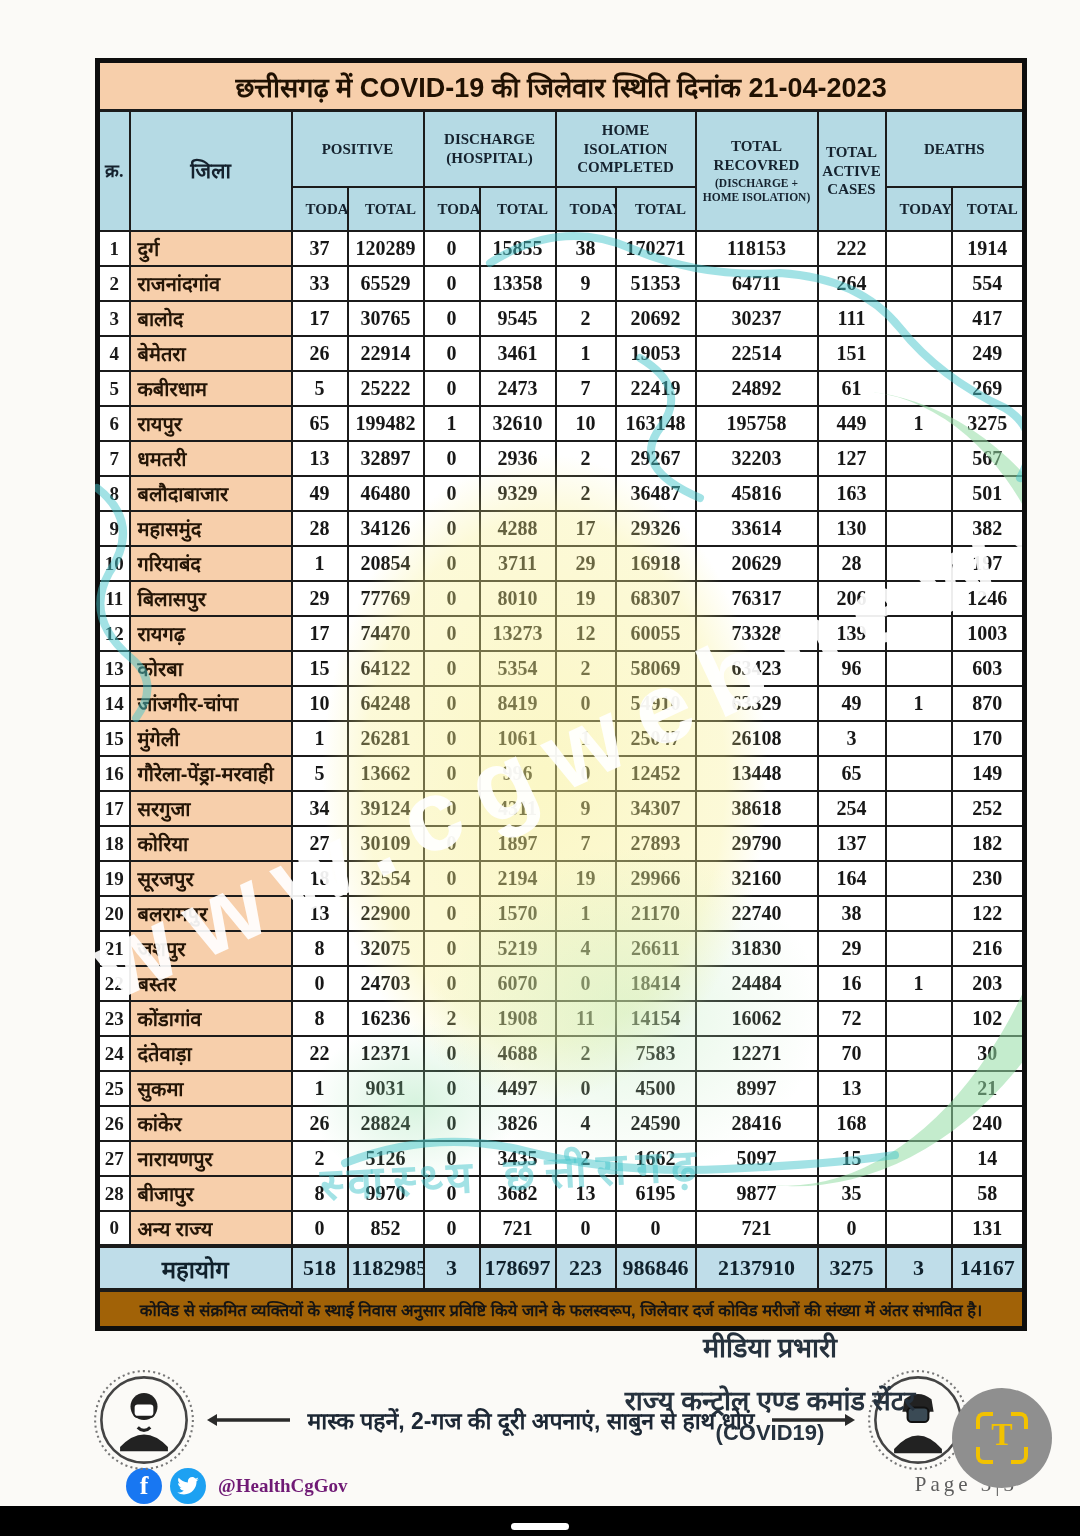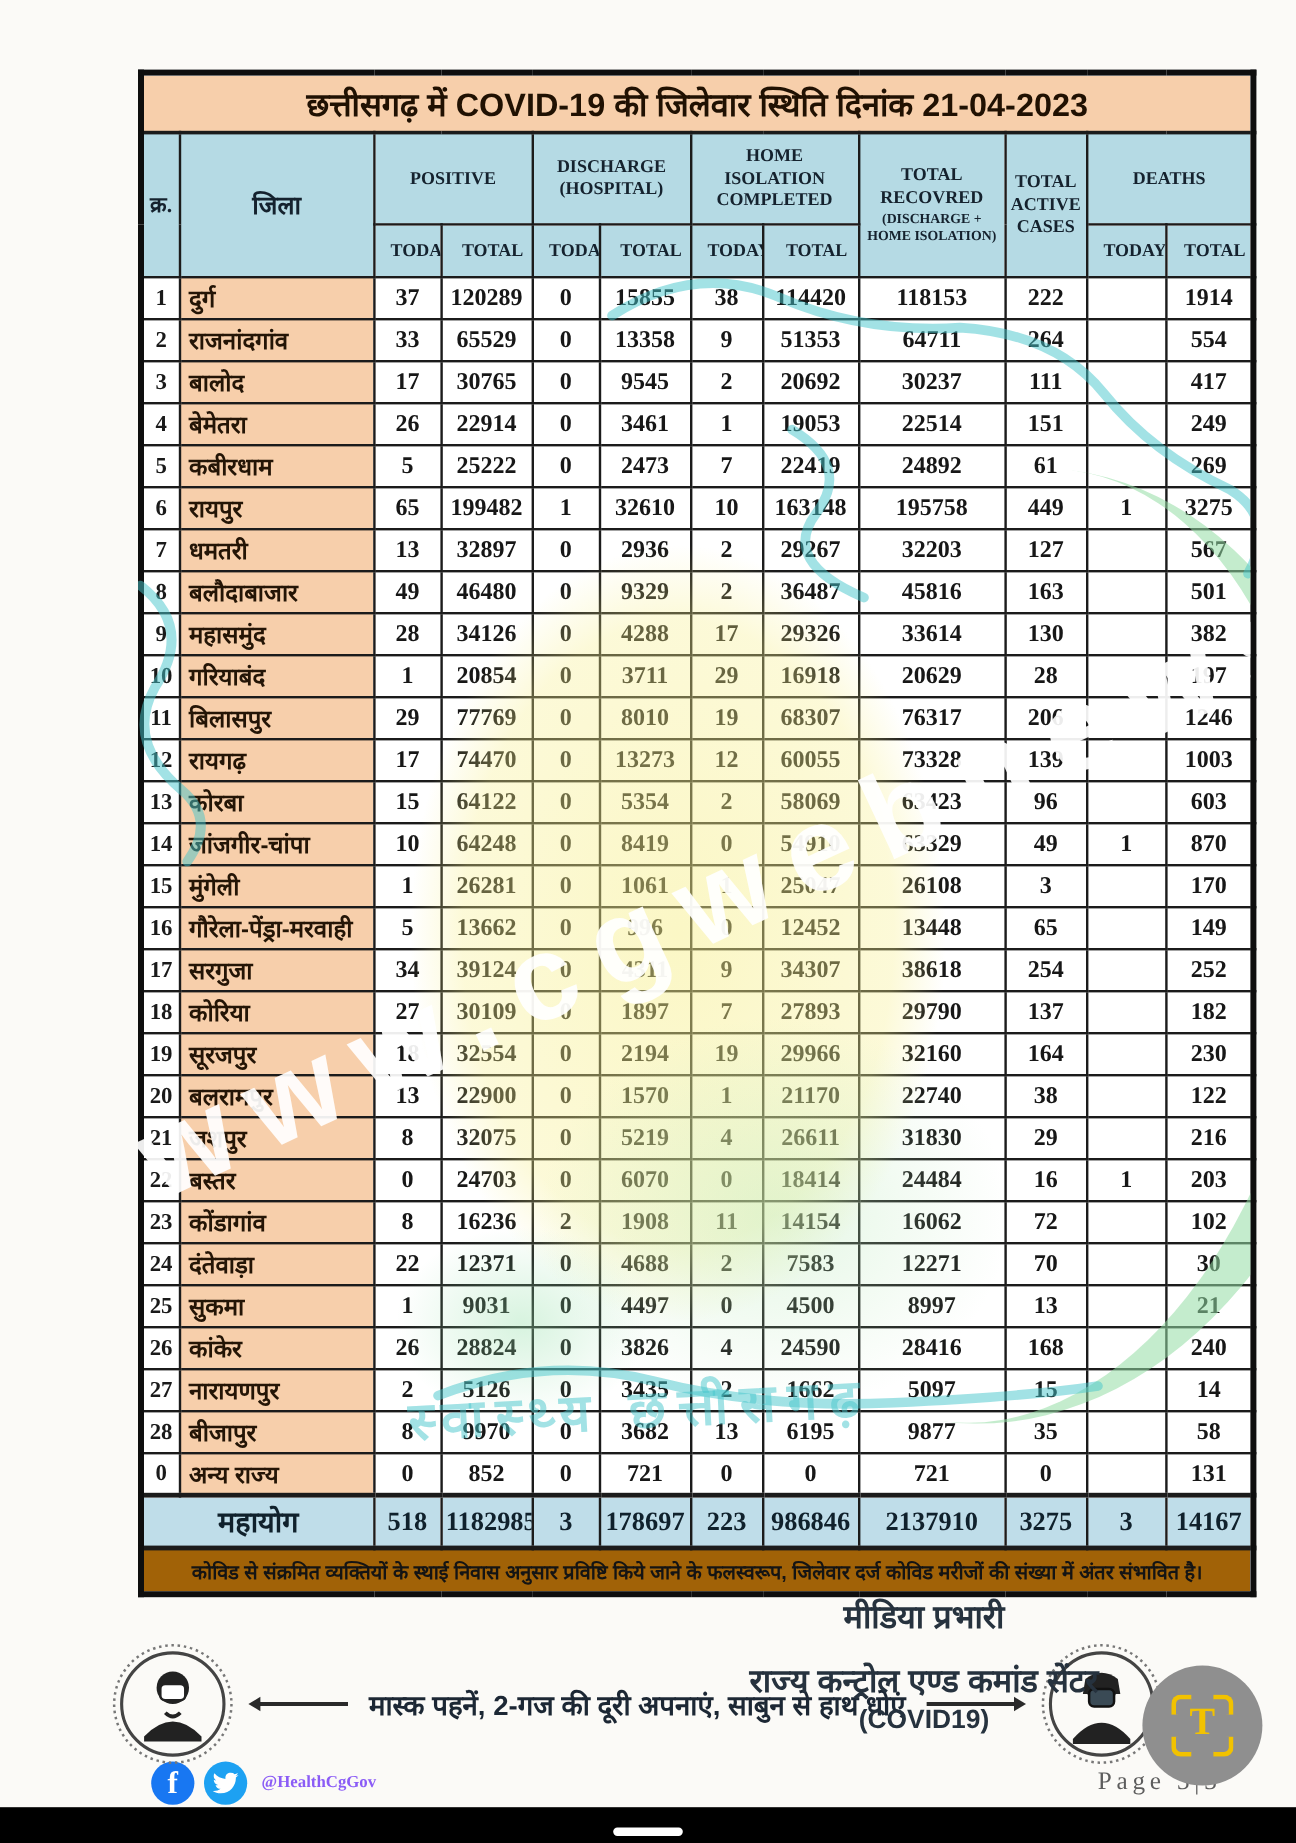--- a/index.html
+++ b/index.html
@@ -1,19 +1,19 @@
 <!DOCTYPE html>
 <html style="--title-bg: #f7cfab; --header-bg: #b5dae4; --district-bg: #f7cfab; --total-row-bg: #bfdde9; --facebook-blue: #1877f2; --twitter-blue: #1da1f2; --lens-gray: #8f8f8f; --lens-yellow: #f2c200;"><head>
 <meta charset="utf-8">
 <style>
   html,body{margin:0;padding:0;}
   .screen{position:relative;width:1080px;height:1536px;overflow:hidden;background:#fbfaf7;
           font-family:"Liberation Sans",sans-serif;color:#1a1a1a;}
   
-  .table-wrap{position:absolute;left:95px;top:58px;width:927px;margin-left:20px;}
+  .table-wrap{position:absolute;left:95px;top:58px;width:927px;}
   table.covid{border-collapse:collapse;table-layout:fixed;width:927px;border:5px solid #0e0e0e;background:#fff;}
   th,td{border:2px solid #1b1b1b;padding:0 3px;overflow:hidden;}
   .title-row td{height:46px;background:var(--title-bg,#f7cfab);text-align:center;
       font-weight:bold;font-size:27px;color:#201102;border-bottom-width:3px;}
   .head1 th,.head2 th{background:var(--header-bg,#b5dae4);color:#15222e;
       font-family:"Liberation Serif",serif;font-weight:bold;text-align:center;}
   .head1 th{height:74px;font-size:15px;line-height:1.25;}
   .head2 th{height:42px;font-size:15px;padding-left:13px;}
   .h-sno{font-size:18px !important;}
   .h-dist{font-size:21px !important;}
@@ -51,21 +51,21 @@
   .media-line2{font-size:27px;margin-top:16px;}
   .media-line3{font-size:22px;margin-top:2px;}
   .slogan-row{position:absolute;left:92px;top:1368px;width:878px;display:flex;align-items:center;
      gap:10px;z-index:2;}
   .face-badge{width:104px;height:104px;border-radius:50%;flex:0 0 auto;display:flex;align-items:center;justify-content:center;}
   .slogan-text{flex:1;text-align:center;font-weight:bold;font-size:23px;color:#1c2734;}
   .social-row{position:absolute;left:126px;top:1468px;display:flex;align-items:center;gap:8px;}
   .soc-circle{width:36px;height:36px;border-radius:50%;display:flex;align-items:center;justify-content:center;}
   .fb{background:var(--facebook-blue,#1877f2);color:#fff;font-family:"Liberation Serif",serif;font-weight:bold;font-size:26px;}
   .tw{background:var(--twitter-blue,#1da1f2);}
-  .handle{font-family:"Liberation Serif",serif;font-weight:bold;font-size:14px;color:#8b5cf6;margin-left:4px;}
+  .handle{font-family:"Liberation Serif",serif;font-weight:bold;font-size:19px;color:#701a75;margin-left:4px;}
   .page-label{position:absolute;left:868px;top:1472px;width:150px;font-family:"Liberation Serif",serif;
      font-size:21px;color:#5d5d5d;letter-spacing:4px;text-align:right;}
   .lens-btn{position:absolute;left:952px;top:1388px;width:100px;height:100px;border-radius:50%;
      background:var(--lens-gray,#8f8f8f);z-index:8;}
   .lens-inner{position:absolute;left:24px;top:24px;width:52px;height:52px;}
   .lens-corner{position:absolute;width:13px;height:13px;border:4px solid var(--lens-yellow,#f2c200);}
   .lc-tl{left:0;top:0;border-right:none;border-bottom:none;border-top-left-radius:8px;}
   .lc-tr{right:0;top:0;border-left:none;border-bottom:none;border-top-right-radius:8px;}
   .lc-bl{left:0;bottom:0;border-right:none;border-top:none;border-bottom-left-radius:8px;}
   .lc-br{right:0;bottom:0;border-left:none;border-top:none;border-bottom-right-radius:8px;}
@@ -125,21 +125,21 @@
       </thead>
       <tbody>
           <tr>
             <td class="c-sno">1</td>
             <td class="c-dist">दुर्ग</td>
             <td class="c-num">37</td>
             <td class="c-num">120289</td>
             <td class="c-num">0</td>
             <td class="c-num">15855</td>
             <td class="c-num">38</td>
-            <td class="c-num">114420</td>
+            <td class="c-num">170271</td>
             <td class="c-num">118153</td>
             <td class="c-num">222</td>
             <td class="c-num"></td>
             <td class="c-num">1914</td>
           </tr>
           <tr>
             <td class="c-sno">2</td>
             <td class="c-dist">राजनांदगांव</td>
             <td class="c-num">33</td>
             <td class="c-num">65529</td>

